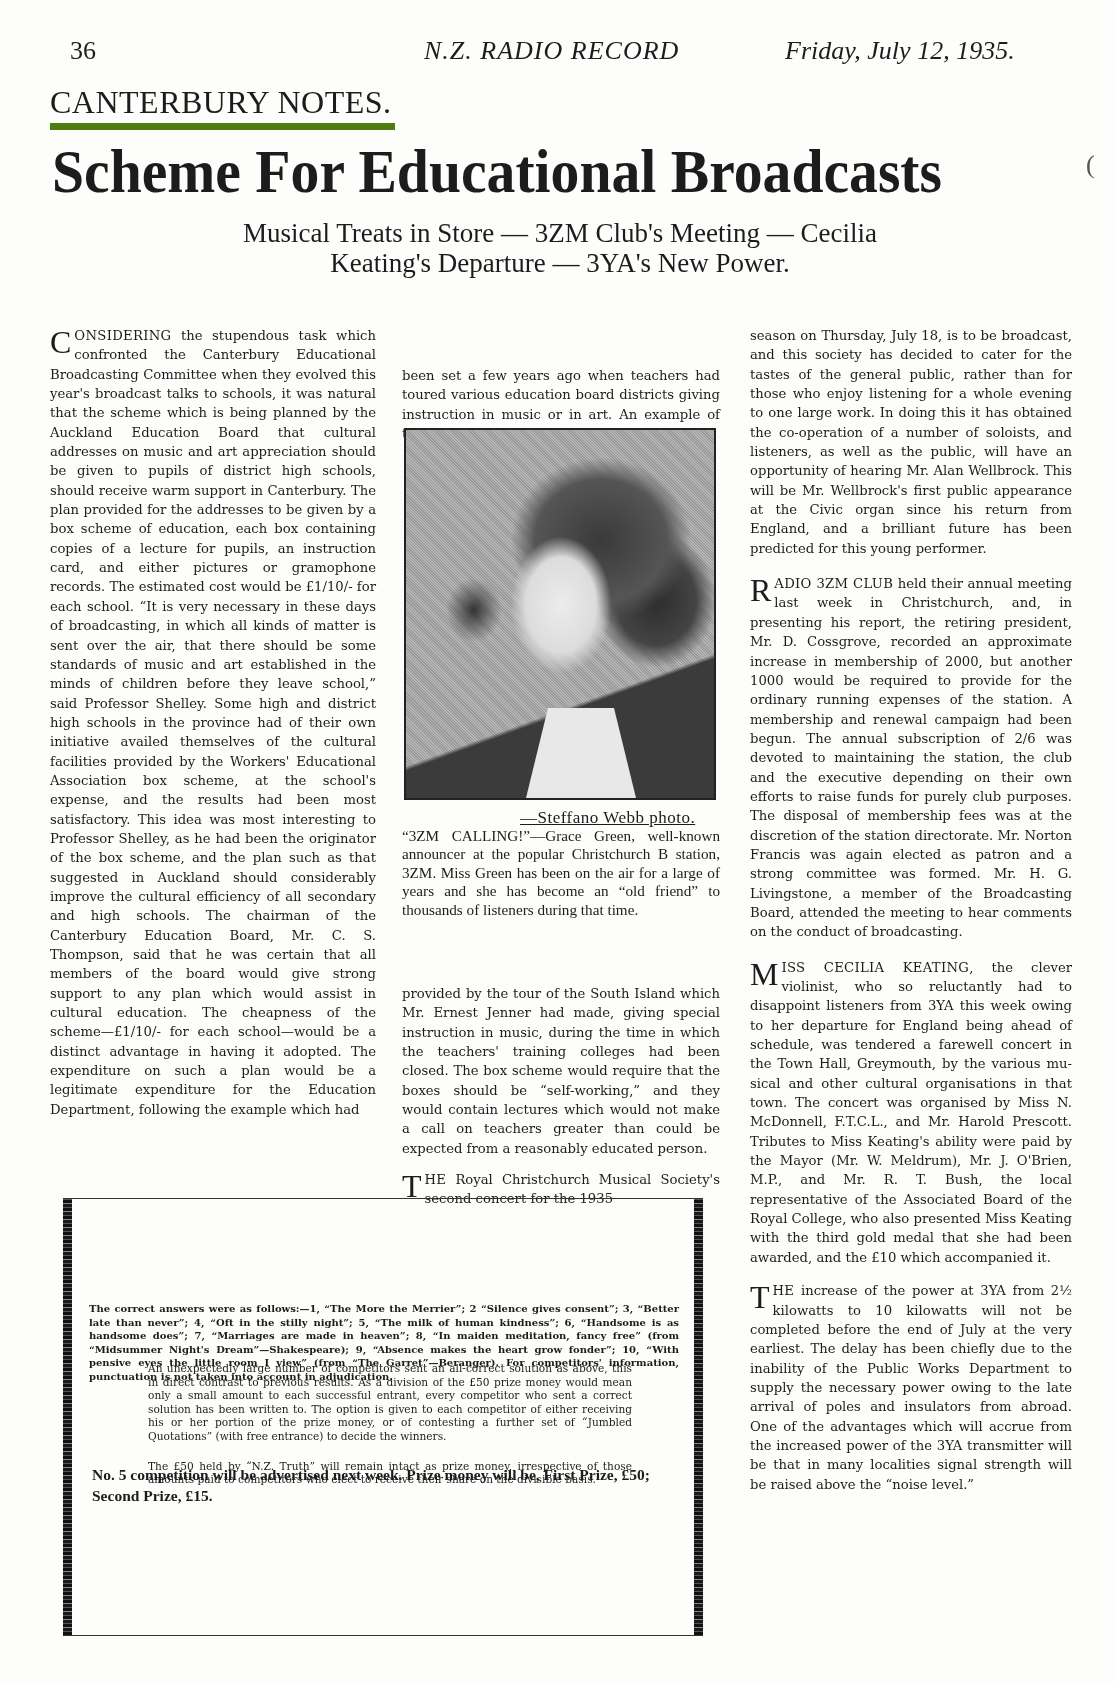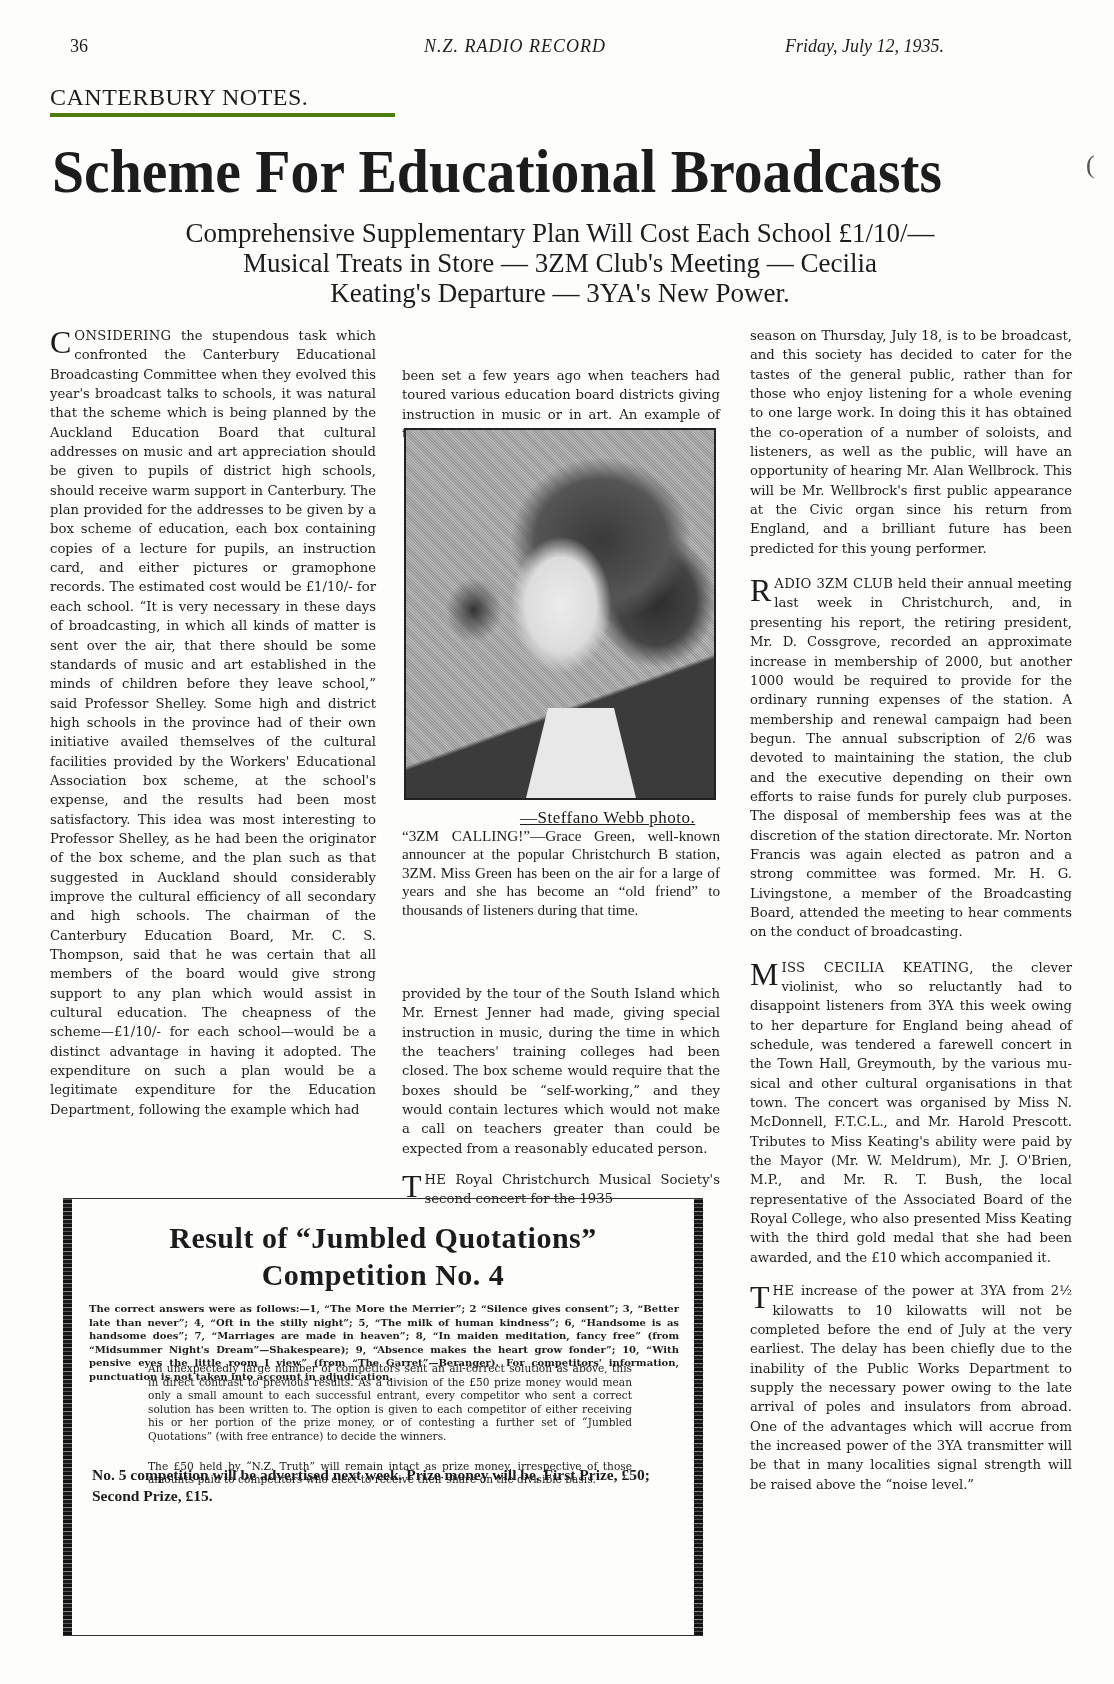--- a/index.html
+++ b/index.html
@@ -1,26 +1,26 @@
 <!DOCTYPE html>
 <html><head>
 <meta charset="utf-8">
 <style>
   html, body { margin:0; padding:0; }
   body {
     width:1114px; height:1684px; background:#fdfdfb; color:#1c1c1c;
     font-family:"DejaVu Serif", "Liberation Serif", serif; position:relative; overflow:hidden;
   }
   .abs { position:absolute; }
-  .runhead { top:36px; left:0; width:1114px; height:30px; font-family:"Liberation Serif", serif; font-size:18px; }
+  .runhead { top:36px; left:0; width:1114px; height:30px; font-family:"Liberation Serif", serif; font-size:26px; }
   .runhead .pg { left:70px; top:0; }
   .runhead .pub { left:424px; top:0; font-style:italic; letter-spacing:1px; }
   .runhead .date { left:785px; top:0; font-style:italic; }
-  .section { left:50px; top:84px; font-family:"Liberation Serif", serif; font-size:24px; letter-spacing:0.5px;
-    border-bottom:4px solid #4d7c0f; padding-bottom:2px; width:345px; }
+  .section { left:50px; top:84px; font-family:"Liberation Serif", serif; font-size:32px; letter-spacing:0.5px;
+    border-bottom:7px solid #4d7c0f; padding-bottom:2px; width:345px; }
   .headline { left:52px; top:136px; width:1020px; font-family:"Liberation Serif", serif; font-size:62px; font-weight:bold;
     letter-spacing:0px; white-space:nowrap; transform:scaleX(0.93); transform-origin:left top; }
   .deck { left:40px; top:218px; width:1040px; text-align:center; font-family:"Liberation Serif", serif; font-size:27px; line-height:30px; }
   .col { font-size:13.2px; line-height:19.35px; text-align:justify; hyphens:manual; }
   .col p { margin:0 0 12px 0; }
   .col p.first { margin-top:0; }
   .dropcap { float:left; font-size:32px; line-height:28px; margin:2px 3px 0 0; font-family:"Liberation Serif", serif; }
   .smallcaps { font-variant:small-caps; letter-spacing:0.3px; }
   .c1 { left:50px; top:326px; width:326px; }
   .c2 { left:402px; top:326px; width:318px;margin-top:40px; }
@@ -60,21 +60,20 @@
   <span class="abs pg">36</span>
   <span class="abs pub">N.Z. RADIO RECORD</span>
   <span class="abs date">Friday, July 12, 1935.</span>
 </div>
 
 <div class="abs section">CANTERBURY NOTES.</div>
 
 <div class="abs headline">Scheme For Educational Broadcasts</div>
 
 <div class="abs deck">
-  <div>Comprehensive Supplementary Plan Will Cost Each School £1/10/—</div>
   <div>Musical Treats in Store — 3ZM Club's Meeting — Cecilia</div>
   <div>Keating's Departure — 3YA's New Power.</div>
 </div>
 
 <div class="abs col c1">
   <p class="first"><span class="dropcap">C</span><span class="smallcaps">ONSIDERING</span><span> the stupendous task which confronted the Canterbury Educational Broadcasting Committee when they evolved this year's broad­cast talks to schools, it was natural that the scheme which is being planned by the Auckland Education Board that cultural addresses on music and art appreciation should be given to pupils of district high schools, should receive warm support in Canterbury. The plan provided for the addresses to be given by a box scheme of education, each box containing copies of a lecture for pupils, an instruction card, and either pictures or gramophone records. The estimated cost would be £1/10/- for each school. “It is very necessary in these days of broadcasting, in which all kinds of matter is sent over the air, that there should be some standards of music and art established in the minds of children before they leave school,” said Professor Shelley. Some high and district high schools in the province had of their own initiative availed themselves of the cultural facilities provided by the Workers' Educational Association box scheme, at the school's expense, and the results had been most satisfactory. This idea was most in­teresting to Professor Shelley, as he had been the originator of the box scheme, and the plan such as that sug­gested in Auckland should considerably improve the cultural efficiency of all secondary and high schools. The chair­man of the Canterbury Education Board, Mr. C. S. Thompson, said that he was certain that all members of the board would give strong support to any plan which would assist in cultural education. The cheapness of the scheme—£1/10/- for each school—would be a distinct advantage in hav­ing it adopted. The expenditure on such a plan would be a legitimate ex­penditure for the Education Depart­ment, following the example which had</span></p>
 </div>
 
 <div class="abs col c2">
   <p>been set a few years ago when teachers had toured various education board districts giving instruction in music or in art. An example of that former work of the department was</p>
@@ -94,24 +93,20 @@
 <div class="abs col c3">
   <p>season on Thursday, July 18, is to be broadcast, and this society has decided to cater for the tastes of the general public, rather than for those who enjoy listening for a whole evening to one large work. In doing this it has ob­tained the co-operation of a number of soloists, and listeners, as well as the public, will have an opportunity of hear­ing Mr. Alan Wellbrock. This will be Mr. Wellbrock's first public appearance at the Civic organ since his return from England, and a brilliant future has been predicted for this young perform­er.</p>
   <p style="margin-top:16px"><span class="dropcap">R</span><span class="smallcaps">ADIO 3ZM CLUB</span><span> held their annual meeting last week in Christchurch, and, in presenting his report, the retir­ing president, Mr. D. Cossgrove, record­ed an approximate increase in member­ship of 2000, but another 1000 would be required to provide for the ordinary running expenses of the station. A membership and renewal campaign had been begun. The annual subscription of 2/6 was devoted to maintaining the station, the club and the executive de­pending on their own efforts to raise funds for purely club purposes. The dis­posal of membership fees was at the discretion of the station directorate. Mr. Norton Francis was again elected as patron and a strong committee was formed. Mr. H. G. Livingstone, a member of the Broadcasting Board, at­tended the meeting to hear comments on the conduct of broadcasting.</span></p>
   <p style="margin-top:16px"><span class="dropcap">M</span><span class="smallcaps">ISS CECILIA KEATING</span><span>, the clever violinist, who so reluctantly had to disappoint listeners from 3YA this week owing to her departure for Eng­land being ahead of schedule, was ten­dered a farewell concert in the Town Hall, Greymouth, by the various mu­sical and other cultural organisations in that town. The concert was organ­ised by Miss N. McDonnell, F.T.C.L., and Mr. Harold Prescott. Tributes to Miss Keating's ability were paid by the Mayor (Mr. W. Meldrum), Mr. J. O'Brien, M.P., and Mr. R. T. Bush, the local representative of the Associated Board of the Royal College, who also presented Miss Keating with the third gold medal that she had been awarded, and the £10 which accompanied it.</span></p>
   <p style="margin-top:14px"><span class="dropcap">T</span><span class="smallcaps">HE</span><span> increase of the power at 3YA from 2½ kilowatts to 10 kilowatts will not be completed before the end of July at the very earliest. The delay has been chiefly due to the inability of the Public Works Department to supply the necessary power owing to the late arrival of poles and insulators from abroad. One of the advantages which will accrue from the increased power of the 3YA transmitter will be that in many localities signal strength will be raised above the “noise level.”</span></p>
 </div>
 
 <div class="abs comp">
   <div class="bar l"></div>
   <div class="bar r"></div>
-  <div class="title">
-    <div>Result of “Jumbled Quotations”</div>
-    <div>Competition No. 4</div>
-  </div>
   <div class="answers">The correct answers were as follows:—1, “The More the Merrier”; 2 “Silence gives consent”; 3, “Better late than never”; 4, “Oft in the stilly night”; 5, “The milk of human kindness”; 6, “Handsome is as handsome does”; 7, “Marriages are made in heaven”; 8, “In maiden meditation, fancy free” (from “Midsummer Night's Dream”—Shakespeare); 9, “Absence makes the heart grow fonder”; 10, “With pensive eyes the little room I view” (from “The Garret”—Beranger). For competitors' information, punctuation is not taken into account in adjudication.</div>
   <div class="body">
     <p class="ind">An unexpectedly large number of competitors sent an all-correct solution as above, this in direct contrast to previous results. As a division of the £50 prize money would mean only a small amount to each successful entrant, every competitor who sent a correct solution has been written to. The option is given to each com­petitor of either receiving his or her portion of the prize money, or of contesting a further set of “Jumbled Quotations” (with free entrance) to decide the winners.</p>
     <p>The £50 held by “N.Z. Truth” will remain intact as prize money, irrespective of those amounts paid to competitors who elect to receive their share on the divisible basis.</p>
   </div>
   <div class="notice">No. 5 competition will be advertised next week. Prize money will be, First Prize, £50; Second Prize, £15.</div>
 </div>
 
 <div class="abs mark" style="left:1086px; top:150px;">(</div>
 

